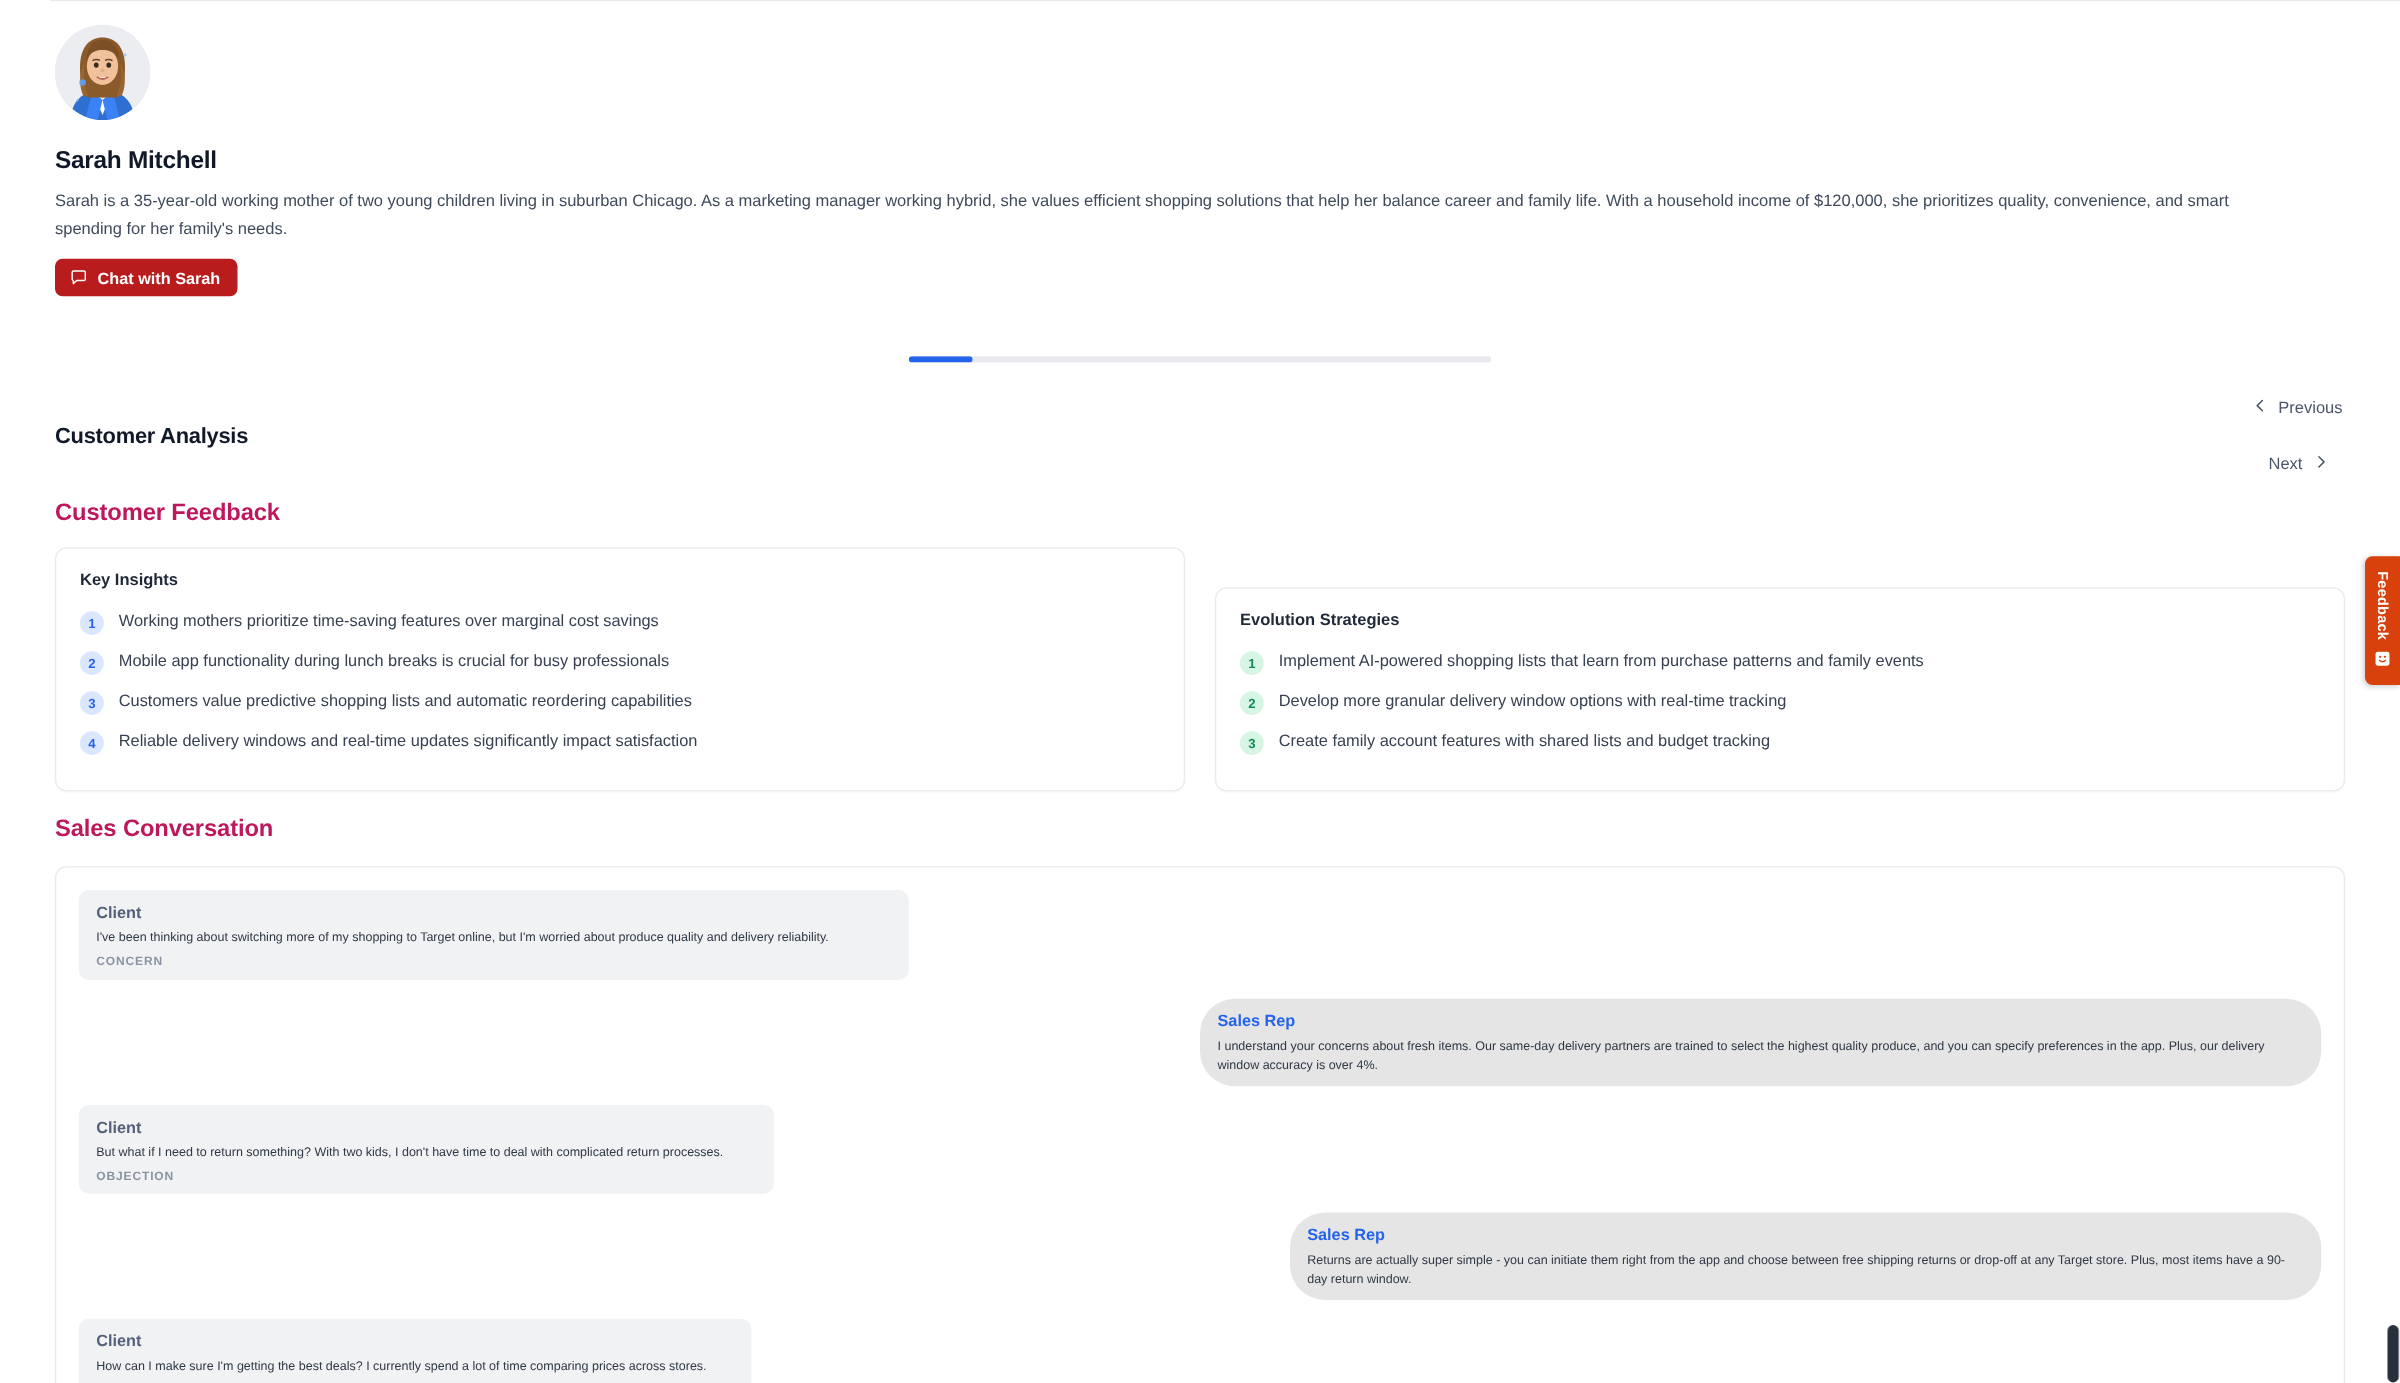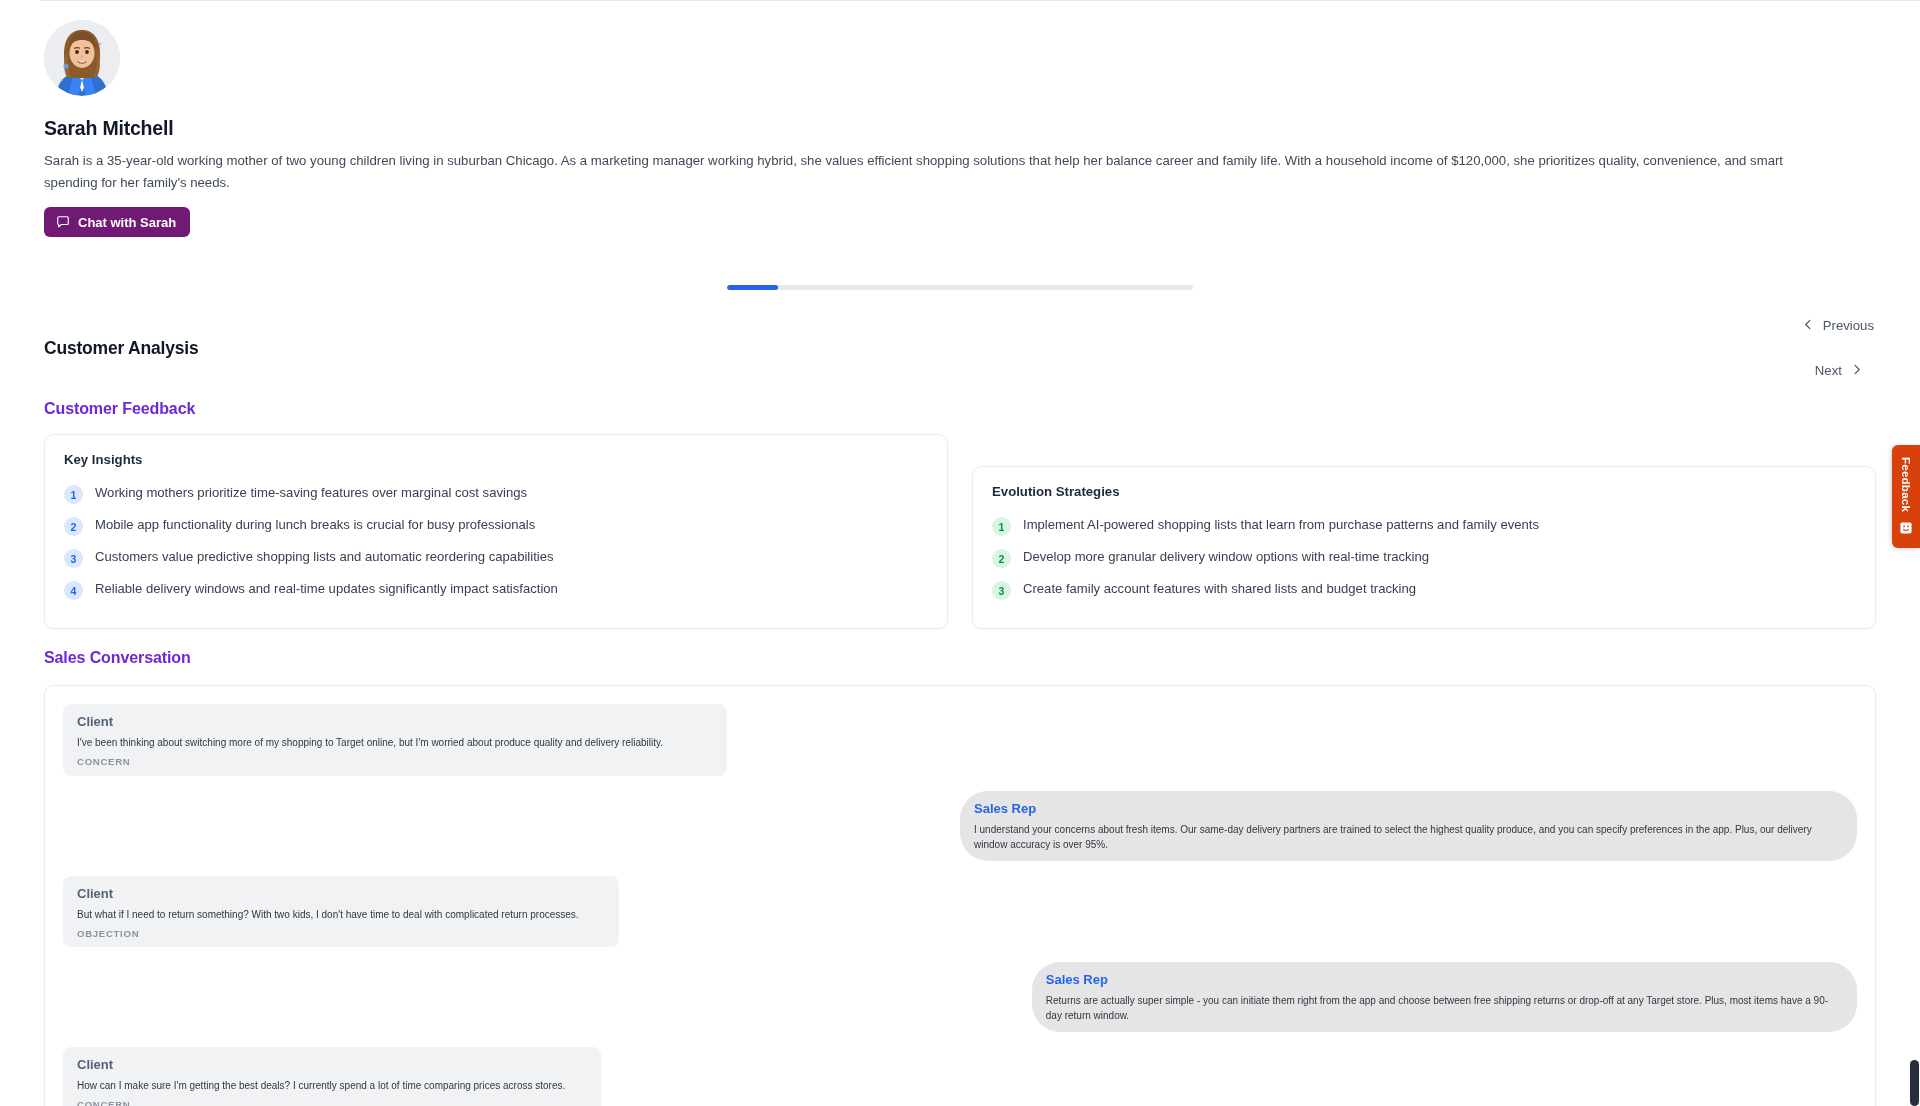--- a/index.html
+++ b/index.html
@@ -59,21 +59,21 @@
     font-size: 13.2px;
     line-height: 1.62;
     color: #3f4a5a;
     max-width: 1740px;
   }
   .chat-btn {
     display: inline-flex;
     align-items: center;
     gap: 8px;
     margin-top: 14px;
-    background: #701a75;
+    background: #b91c1c;
     color: #fff;
     border: none;
     border-radius: 6px;
     padding: 8px 14px 8px 12px;
     font-size: 13px;
     font-weight: 600;
     font-family: "Liberation Sans", sans-serif;
     cursor: pointer;
     line-height: 1;
   }
@@ -123,23 +123,23 @@
     font-size: 13.2px;
     color: #4b5568;
     cursor: pointer;
     padding: 2px;
   }
   .chev { display:block; }
 
   .subsection-title {
     padding: 0 44px;
     margin-top: 20px;
-    font-size: 16px;
+    font-size: 19px;
     font-weight: 700;
-    color: #6d28d9;
+    color: #be185d;
     letter-spacing: -0.1px;
   }
 
   
   .cards {
     display: flex;
     gap: 24px;
     padding: 0 44px;
     margin-top: 16px;
     align-items: flex-end;
@@ -410,21 +410,21 @@
         <div class="bubble-row client">
           <div class="bubble client" style="width: 37%;">
             <div class="speaker">Client</div>
             <div class="msg">I've been thinking about switching more of my shopping to Target online, but I'm worried about produce quality and delivery reliability.</div>
             <div class="tag">CONCERN</div>
           </div>
         </div>
         <div class="bubble-row rep">
           <div class="bubble rep" style="width: 50%;">
             <div class="speaker">Sales Rep</div>
-            <div class="msg">I understand your concerns about fresh items. Our same-day delivery partners are trained to select the highest quality produce, and you can specify preferences in the app. Plus, our delivery window accuracy is over 95%.</div>
+            <div class="msg">I understand your concerns about fresh items. Our same-day delivery partners are trained to select the highest quality produce, and you can specify preferences in the app. Plus, our delivery window accuracy is over 4%.</div>
           </div>
         </div>
         <div class="bubble-row client">
           <div class="bubble client" style="width: 31%;">
             <div class="speaker">Client</div>
             <div class="msg">But what if I need to return something? With two kids, I don't have time to deal with complicated return processes.</div>
             <div class="tag">OBJECTION</div>
           </div>
         </div>
         <div class="bubble-row rep">

